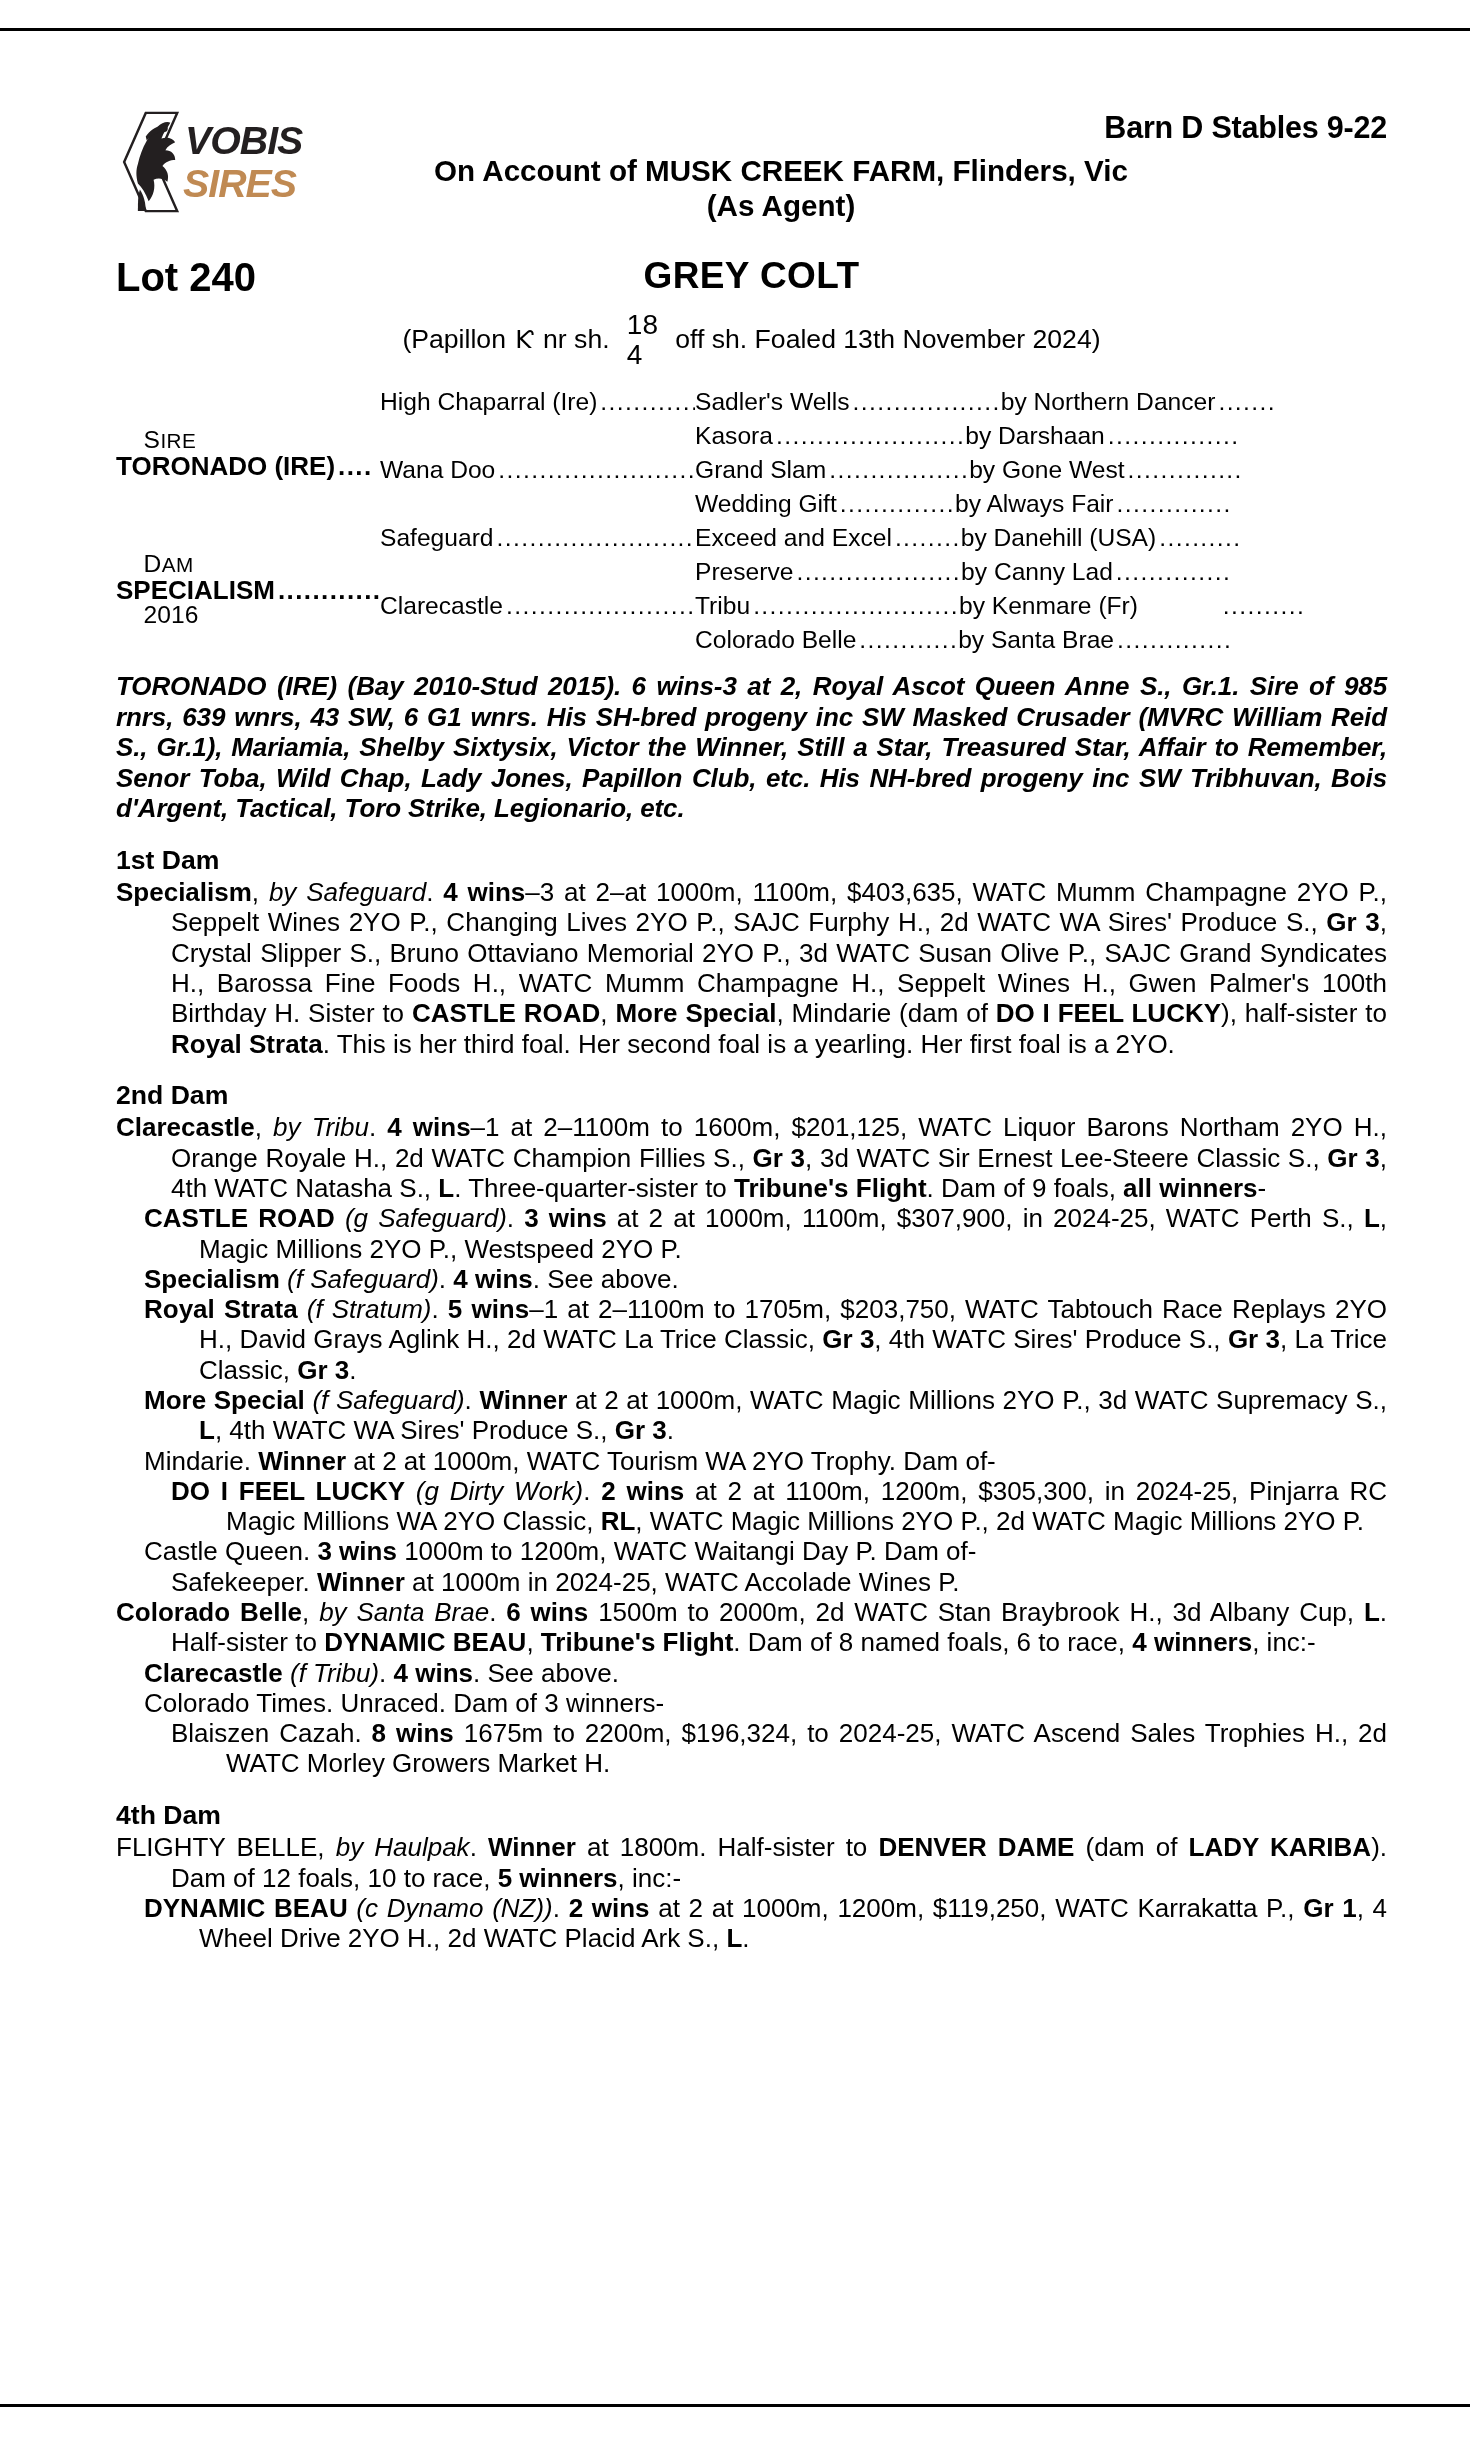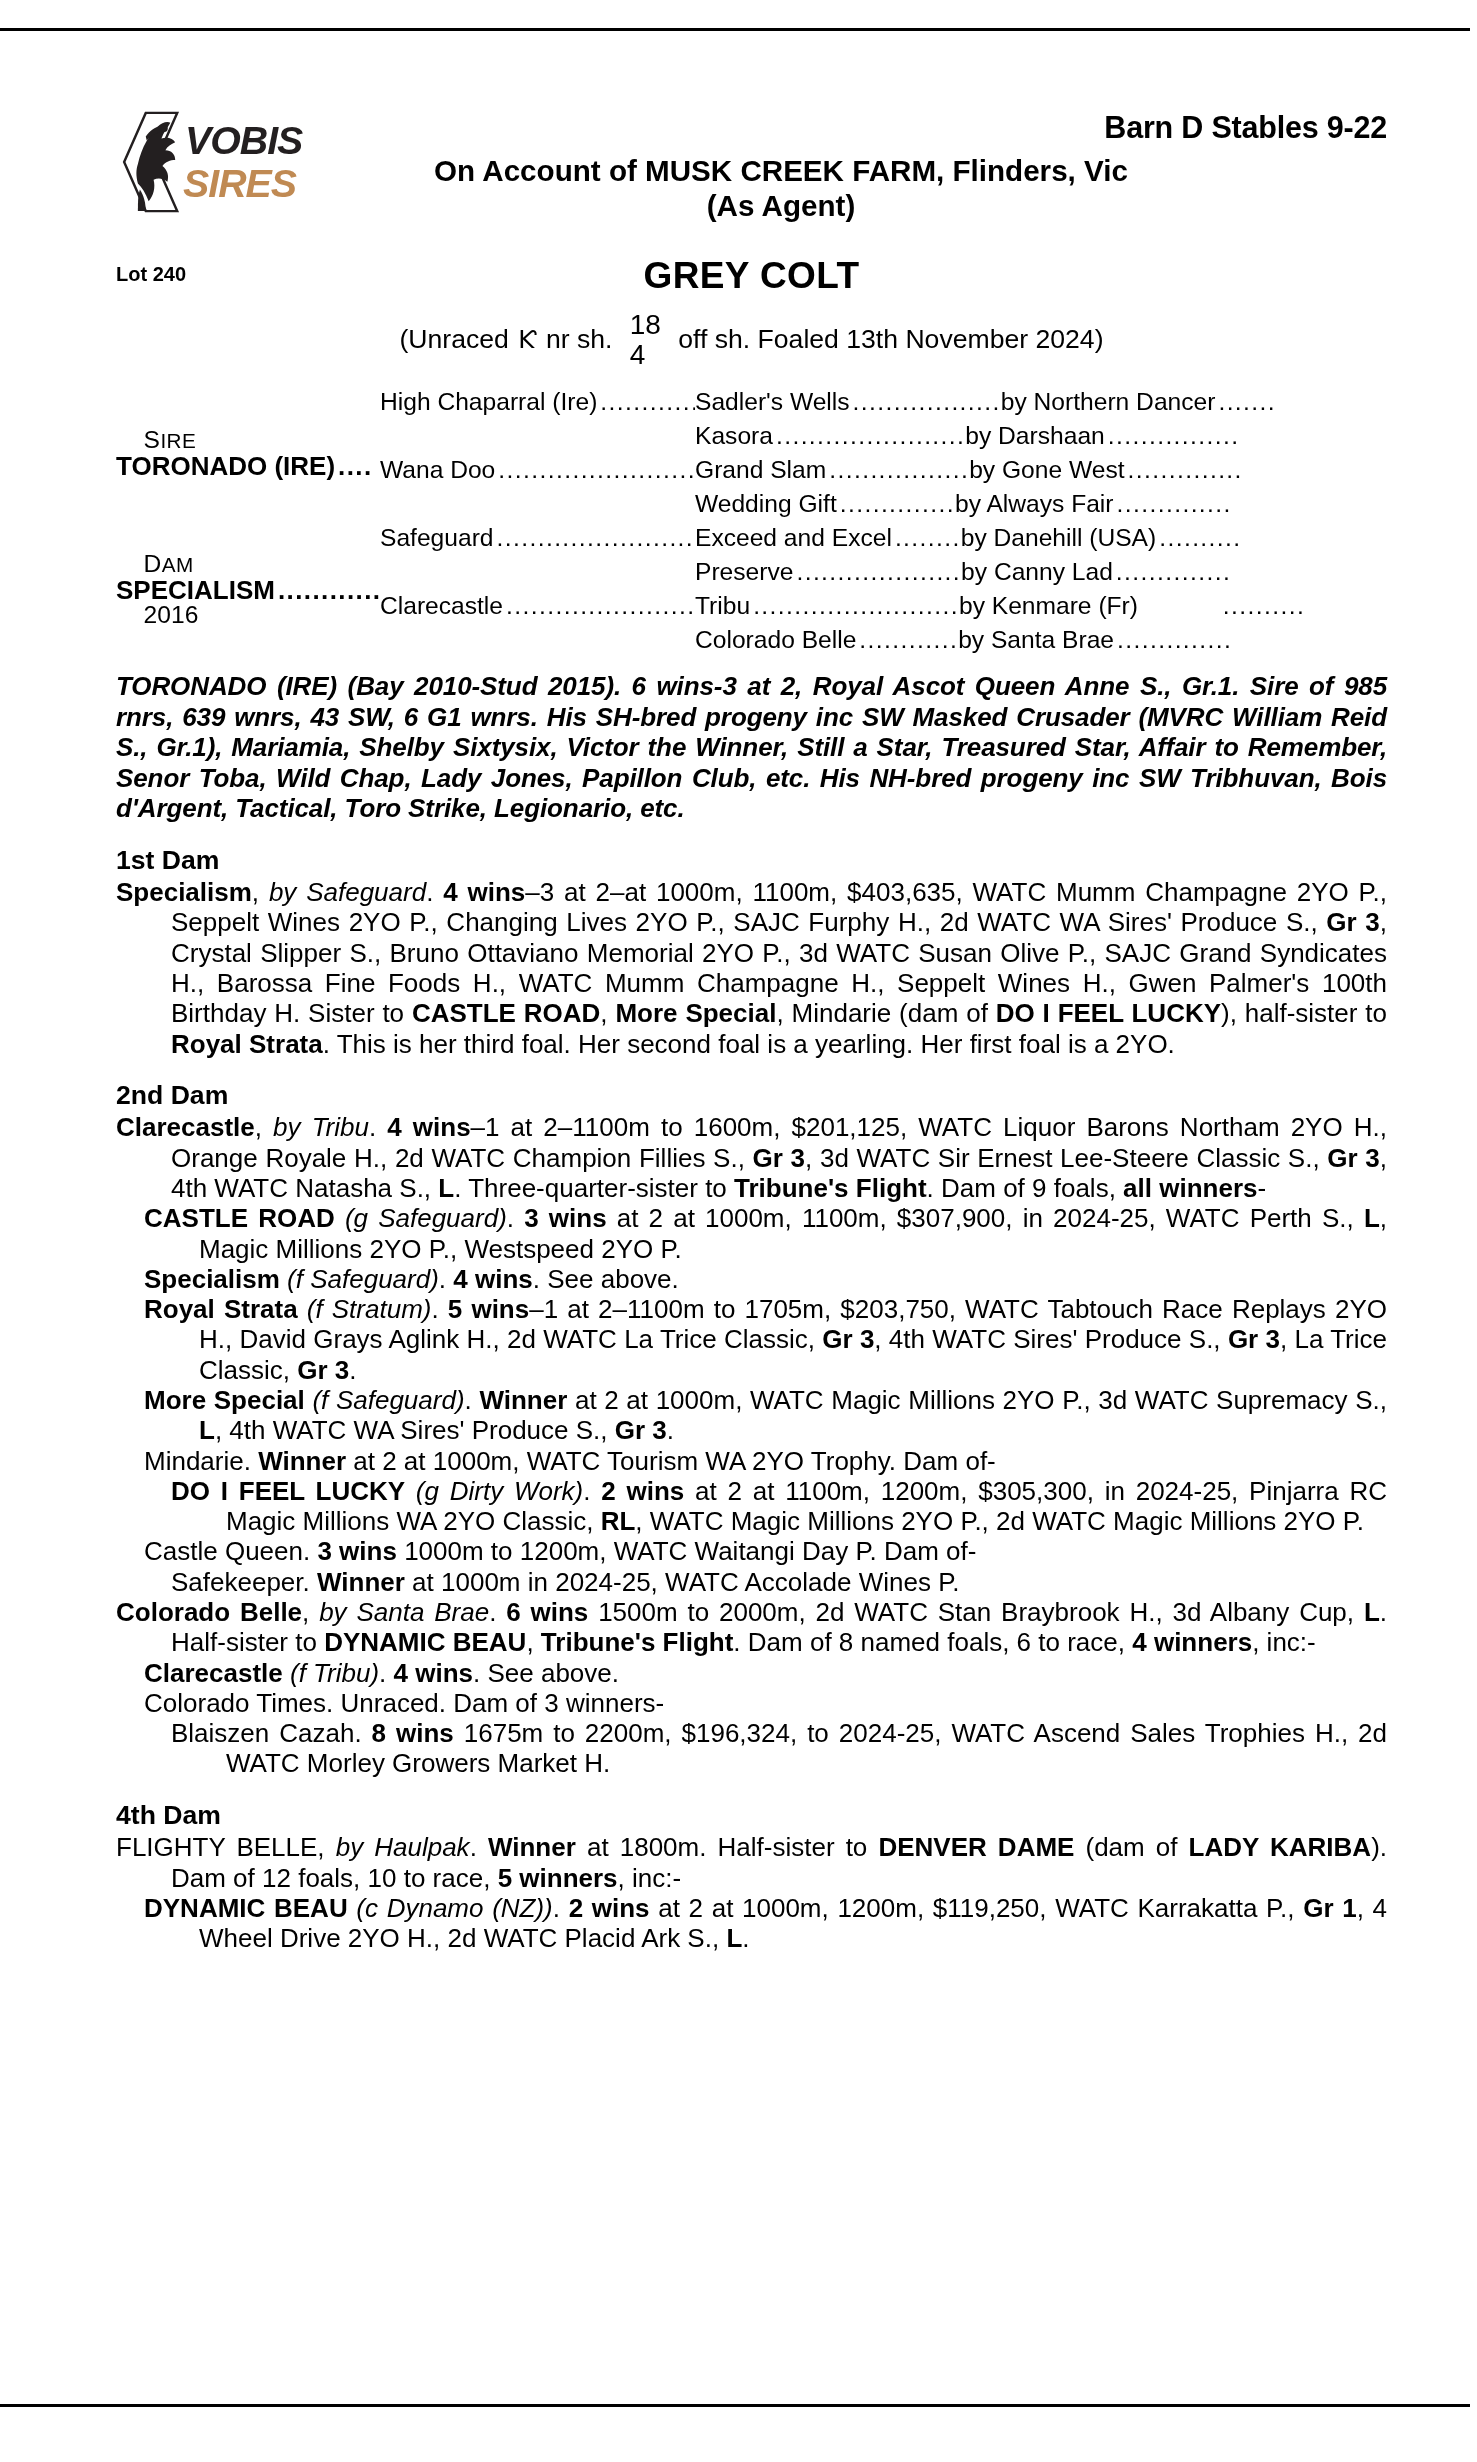--- a/index.html
+++ b/index.html
@@ -82,23 +82,23 @@
 
   
   .title-row {
     position: relative;
     margin-top: 7.9px;
     height: 51px;
   }
   .lot {
     position: absolute;
     left: 0;
-    top: 8px;
-    font-weight: bold;
-    font-size: 20px;
+    top: 0;
+    font-weight: bold;
+    font-size: 40px;
   }
   .colt {
     text-align: center;
     font-weight: bold;
     font-size: 37px;
     letter-spacing: 0.4px;
   }
   .branded {
     text-align: center;
     font-size: 26.6px;
@@ -253,21 +253,21 @@
       <div class="account">On Account of MUSK CREEK FARM, Flinders, Vic</div>
       <div class="agent">(As Agent)</div>
     </div>
 
     <div class="title-row">
       <div class="lot">Lot 240</div>
       <div class="colt">GREY COLT</div>
     </div>
 
     <div class="branded">
-      <span>(Unraced</span>
+      <span>(Papillon</span>
       <span class="brandmark">Ƙ</span>
       <span>nr sh.</span>
       <span class="frac">
         <span class="num">18</span>
         <span class="den">4</span>
       </span>
       <span>off sh. Foaled 13th November 2024)</span>
     </div>
 
     <div class="ped">

